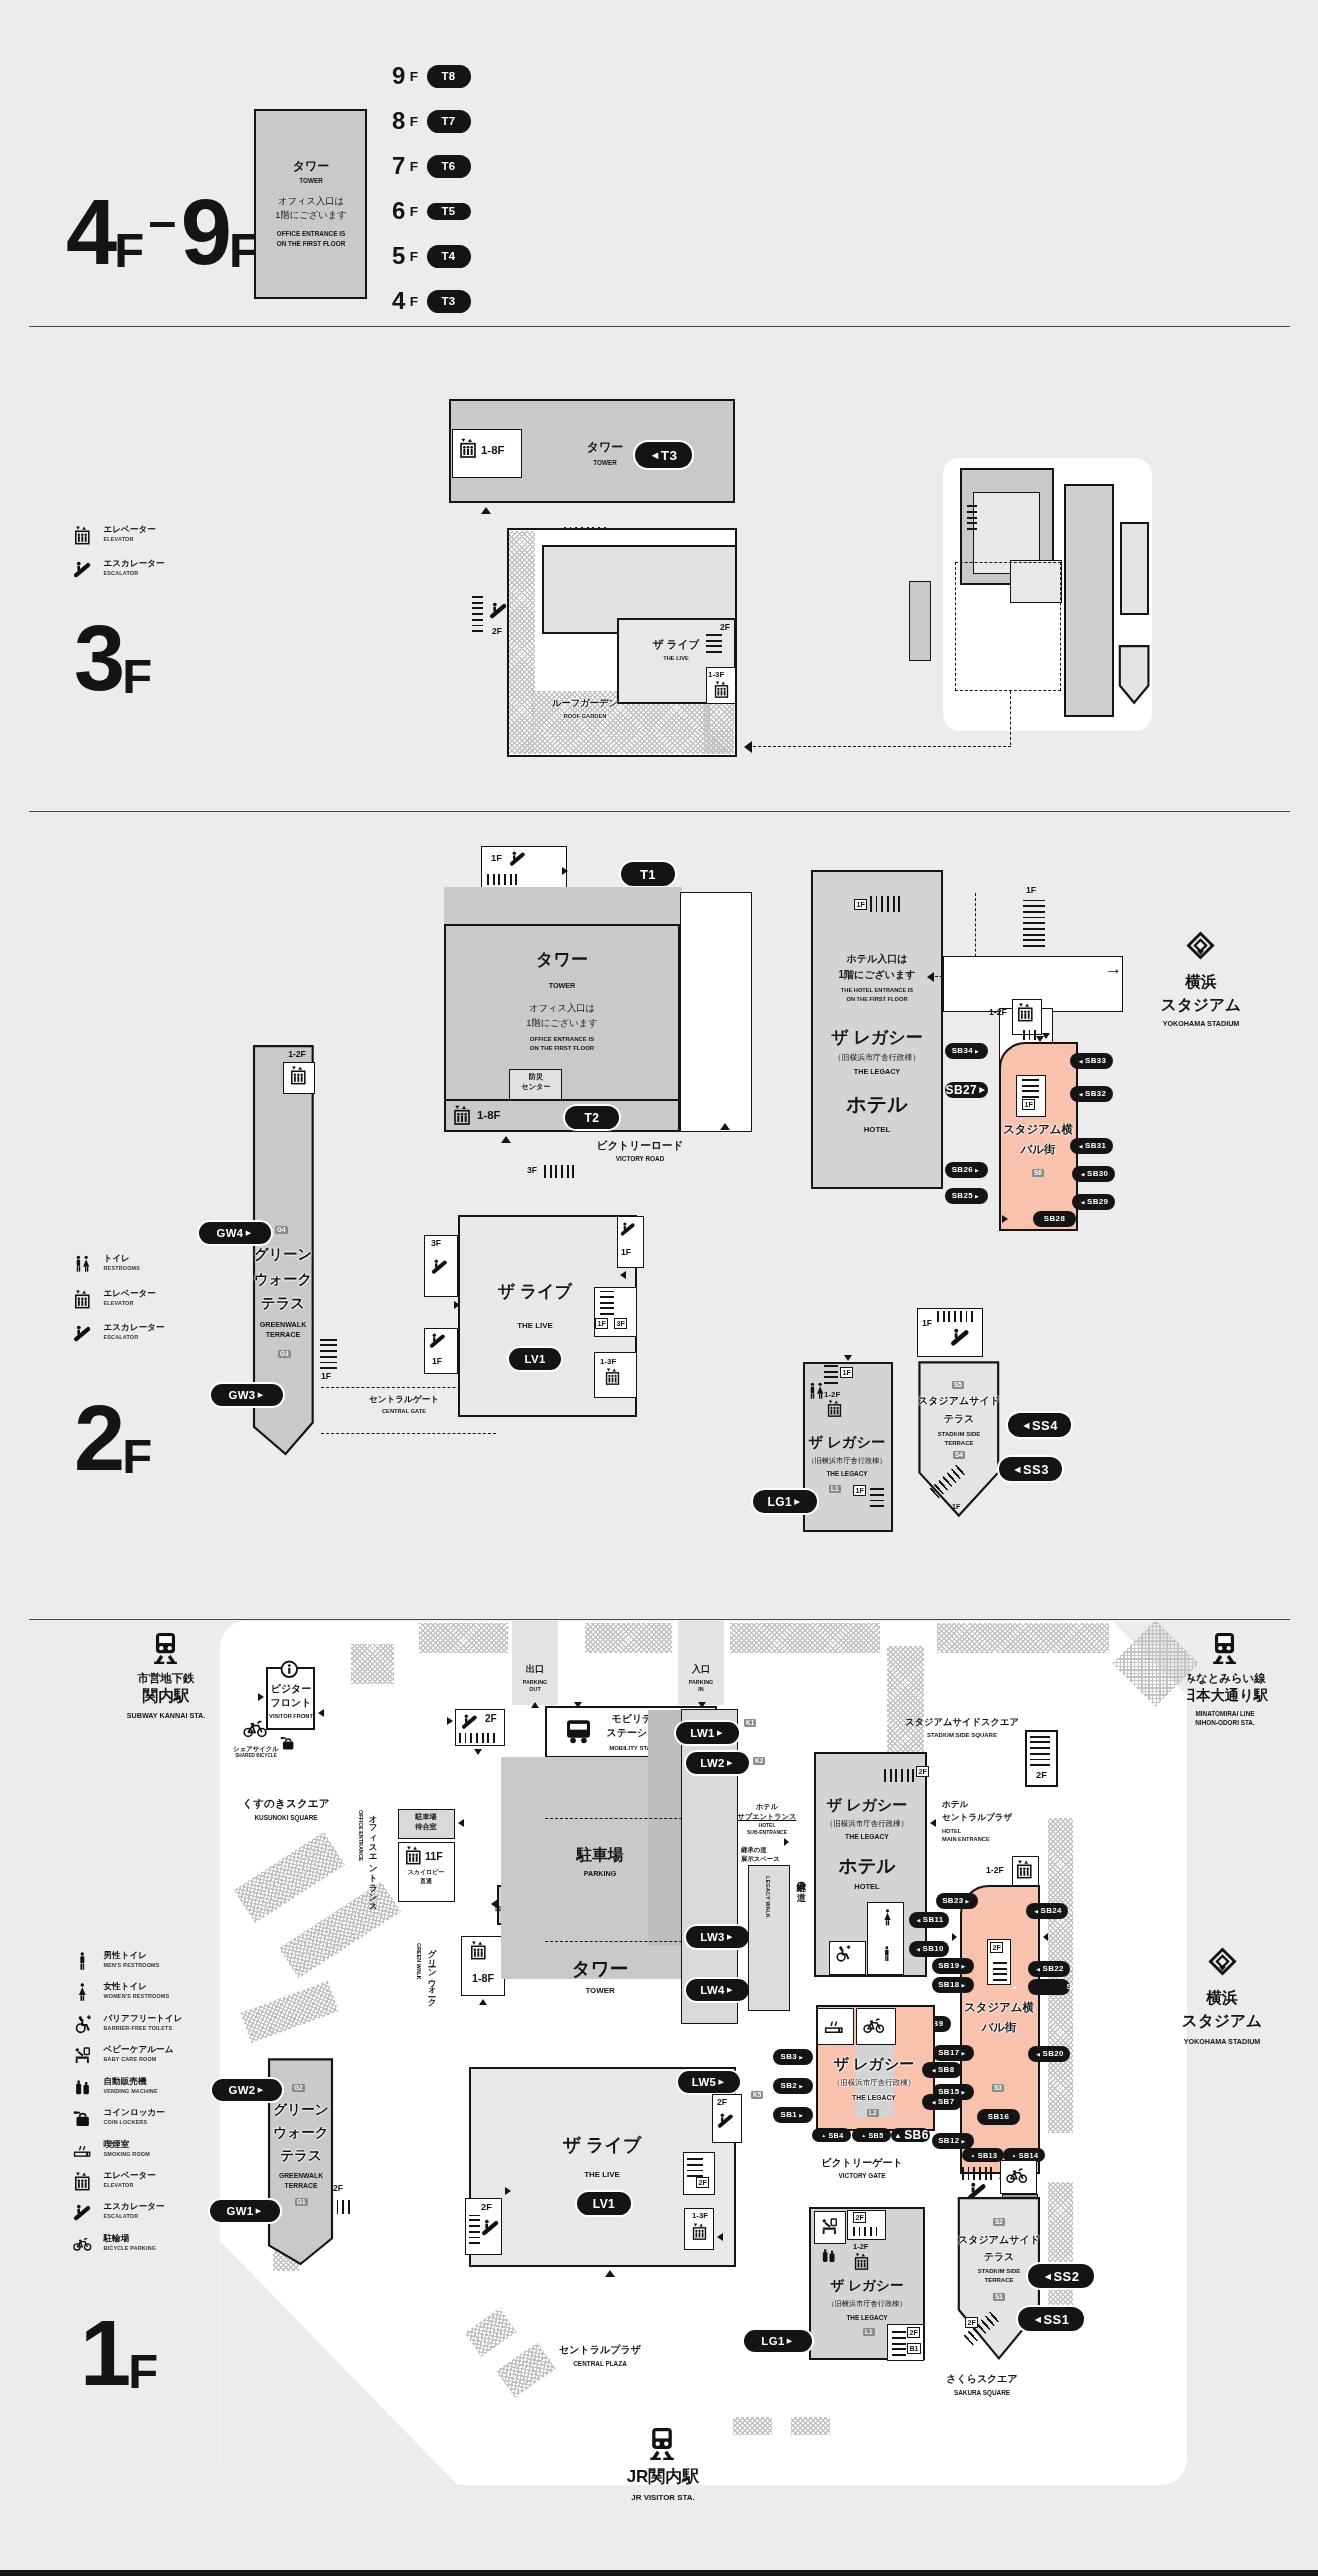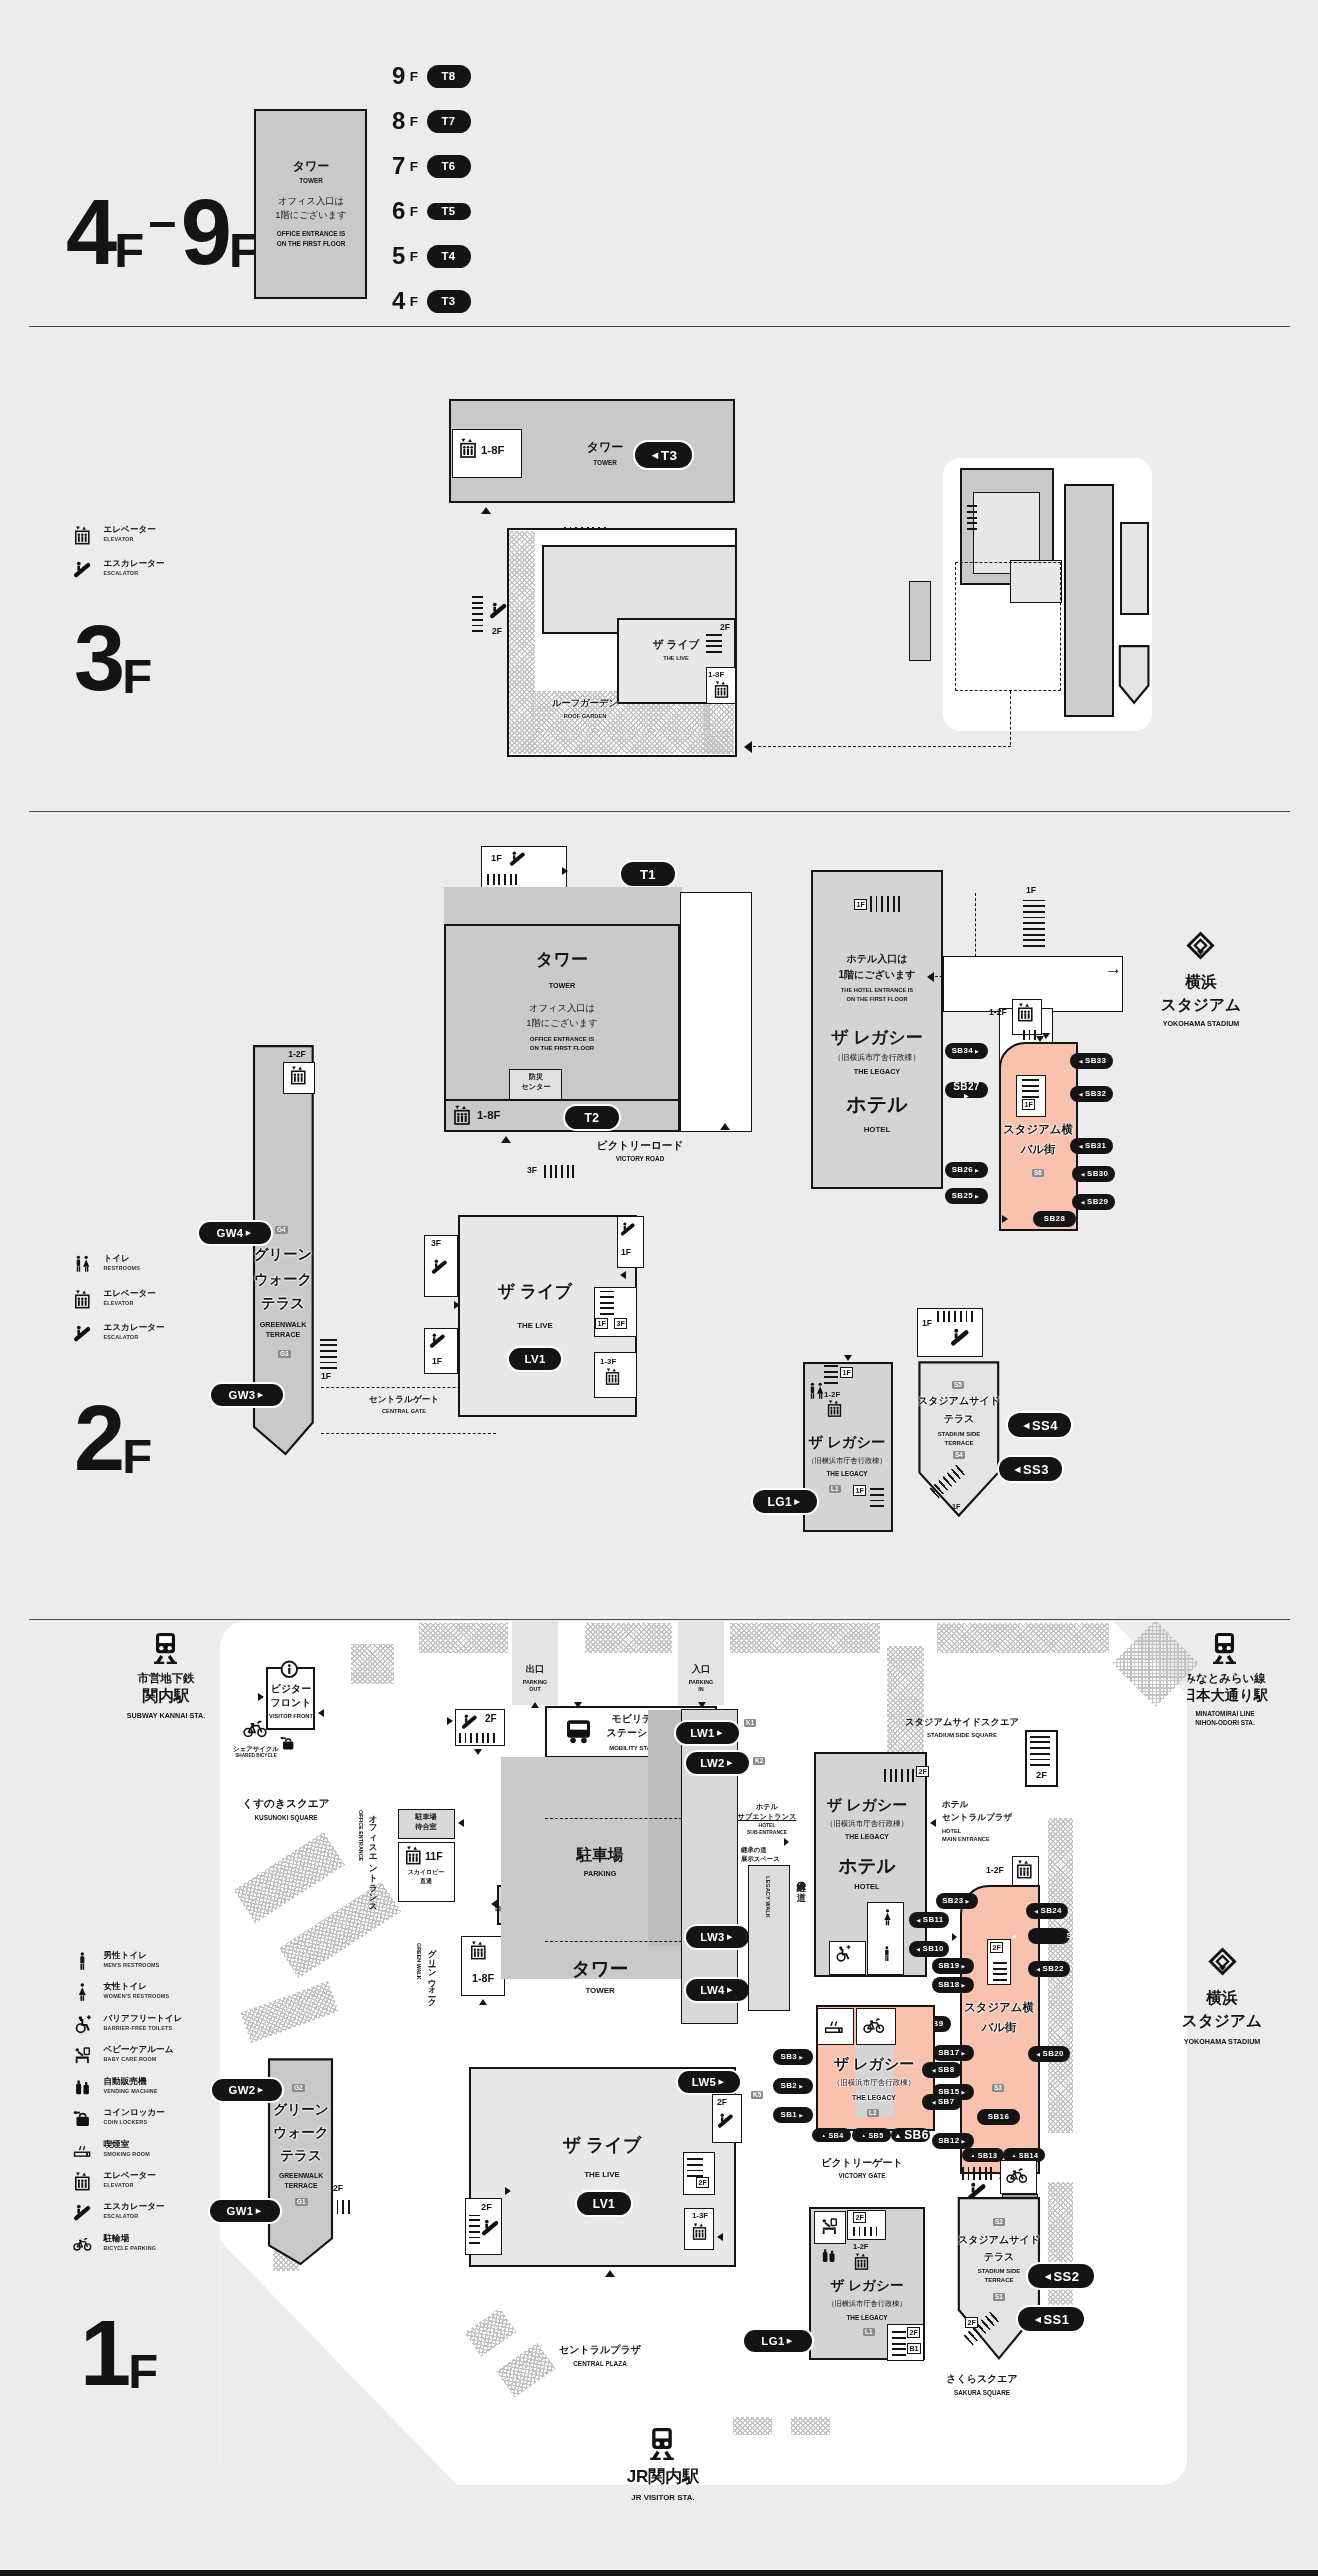--- a/index.html
+++ b/index.html
@@ -441,21 +441,21 @@
     <div class="it" style="left: 1016px; top: 1075px; width: 30px; height: 42px; background: rgb(255, 255, 255); border: 1.4px solid rgb(20, 20, 20);"></div>
     <div class="it stairs-v" style="left: 1022px; top: 1079px; width: 17px; height: 18.6px;"></div>
     <div class="fbox it" style="left: 1022px; top: 1099px;">1F</div>
     <div class="tx it c sh" style="left: 1038px; top: 1123px; font-size: 11.4px; font-weight: 800;">スタジアム横</div>
     <div class="tx it c sh" style="left: 1038px; top: 1143px; font-size: 11.4px; font-weight: 800;">バル街</div>
     <div class="tag it" style="left: 1032px; top: 1169px;">S6</div>
     <div class="pill it" style="left: 945px; top: 1043px; width: 43px; height: 15.7px; font-size: 7.9px;">
       <span>SB34</span>
       <span class="ar">▶</span>
     </div>
-    <div class="pill it" style="left: 945px; top: 1082px; width: 43px; height: 15.7px; font-size: 10px; flex-direction: column;">
+    <div class="pill it" style="left: 945px; top: 1082px; width: 43px; height: 15.7px; font-size: 12px;">
       <span>SB27</span>
       <span class="ar">▶</span>
     </div>
     <div class="pill it" style="left: 945px; top: 1162px; width: 43px; height: 15.7px; font-size: 7.9px;">
       <span>SB26</span>
       <span class="ar">▶</span>
     </div>
     <div class="pill it" style="left: 945px; top: 1188px; width: 43px; height: 15.7px; font-size: 7.9px;">
       <span>SB25</span>
       <span class="ar">▶</span>
@@ -1033,21 +1033,21 @@
       <span class="ar">▶</span>
     </div>
     <div class="pill it" style="left: 1026px; top: 1903px; width: 42px; height: 15.7px; font-size: 7.9px;">
       <span class="ar">◀</span>
       <span>SB24</span>
     </div>
     <div class="pill it" style="left: 1028px; top: 1961px; width: 42px; height: 15.7px; font-size: 7.9px;">
       <span class="ar">◀</span>
       <span>SB22</span>
     </div>
-    <div class="pill it" style="left: 1028px; top: 1928px; width: 42px; height: 15.7px; font-size: 7.9px; gap: 48px;">
+    <div class="pill it" style="left: 1028px; top: 1979px; width: 42px; height: 15.7px; font-size: 7.9px; gap: 48px;">
       <span class="ar">◀</span>
       <span>SB21</span>
     </div>
     <div class="pill it" style="left: 1028px; top: 2046px; width: 42px; height: 15.7px; font-size: 7.9px;">
       <span class="ar">◀</span>
       <span>SB20</span>
     </div>
     <div class="pill it" style="left: 909px; top: 1912px; width: 40px; height: 15.7px; font-size: 7.9px;">
       <span class="ar">◀</span>
       <span>SB11</span>

